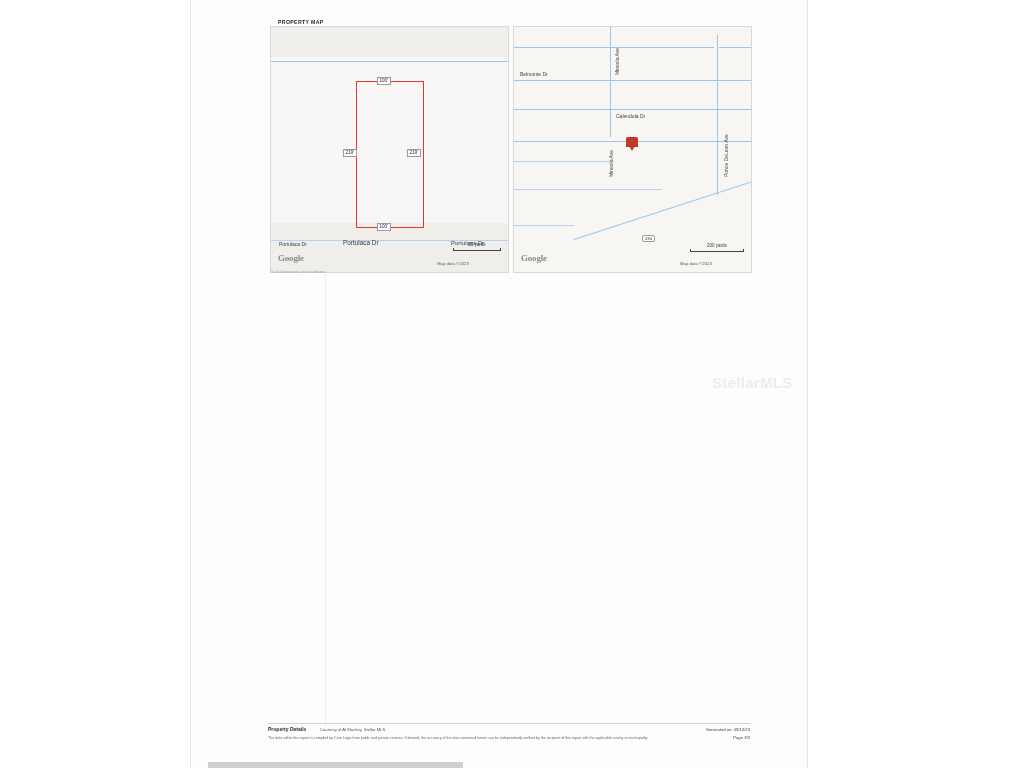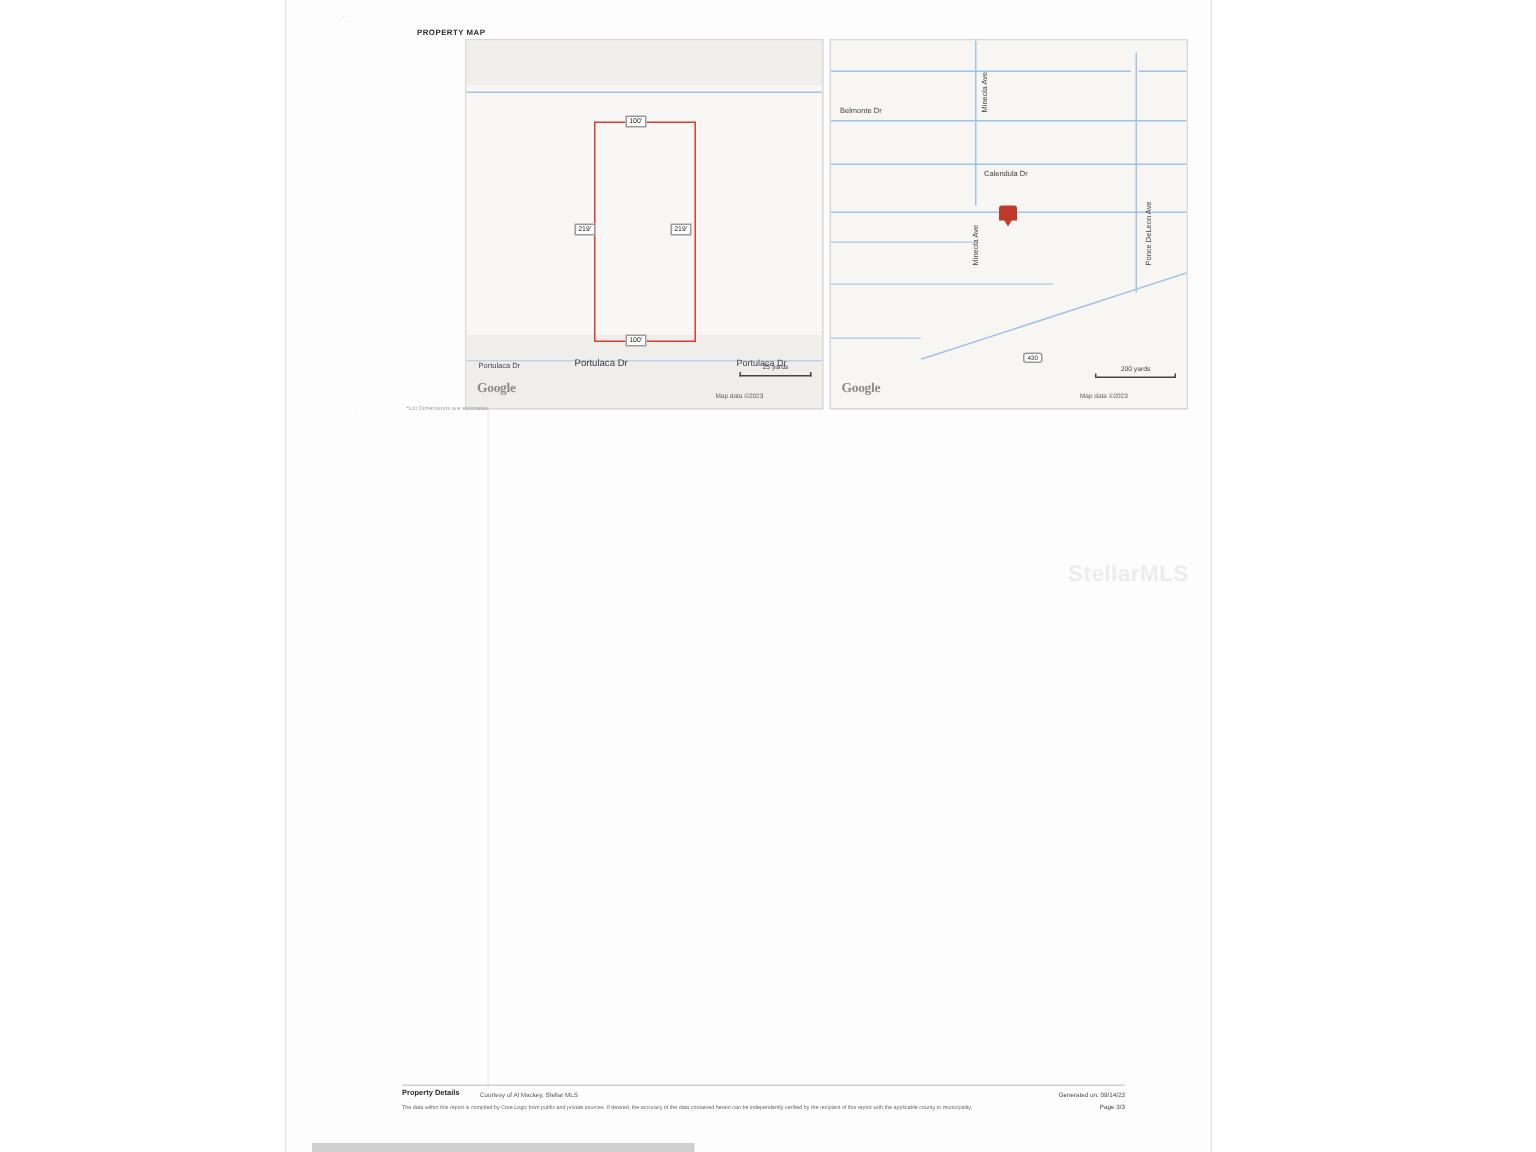--- a/index.html
+++ b/index.html
@@ -91,21 +91,20 @@
     height: 247px;
   }
 
   .map-box {
     position: absolute;
     top: 0;
     height: 245px;
     background: #f3f2ef;
     border: 1px solid #d8d8d8;
     overflow: hidden;
-    margin-left: 40px;
   }
 
   #map-left { left: 0; width: 237px; }
   #map-right { left: 243px; width: 237px; }
 
   .map-canvas {
     position: absolute;
     inset: 0;
     background: #f6f5f2;
   }

